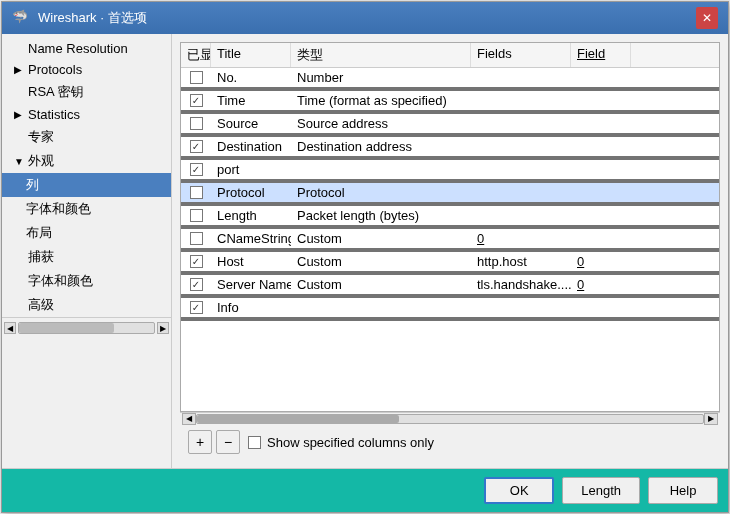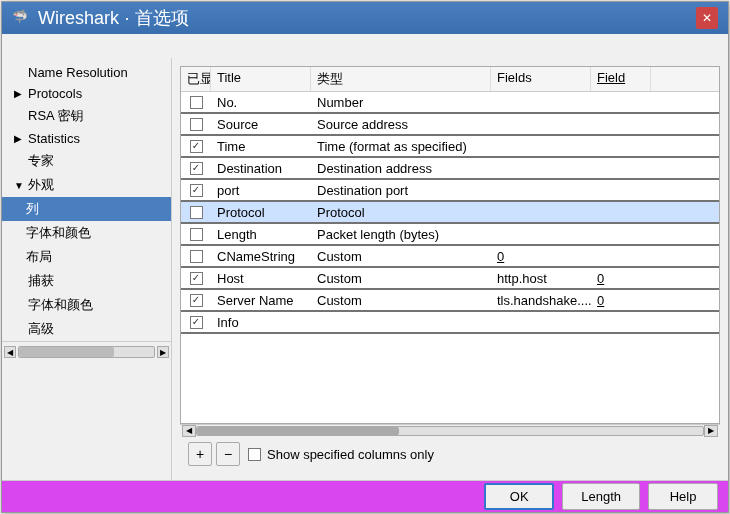--- a/index.html
+++ b/index.html
@@ -36,41 +36,40 @@
     .title-bar-left {
       display: flex;
       align-items: center;
       gap: 8px;
     }
     .title-bar-icon {
       width: 18px;
       height: 18px;
     }
     .title-bar-text {
-      font-size: 18px;
+      font-size: 13px;
       font-weight: normal;
     }
     .title-bar-close {
       width: 22px;
       height: 22px;
       background: #cc4444;
       border: none;
       color: white;
       cursor: pointer;
       font-size: 12px;
       display: flex;
       align-items: center;
       justify-content: center;
       border-radius: 2px;
     }
     .dialog-body {
       display: flex;
       flex: 1;
       overflow: hidden;
-      margin-top: 24px;
     }
     .sidebar {
       width: 170px;
       background: #f0f0f0;
       border-right: 1px solid #ccc;
       overflow-y: auto;
       flex-shrink: 0;
       padding: 4px 0;
     }
     .sidebar-item {
@@ -117,32 +116,32 @@
     .table-header-cell {
       padding: 3px 6px;
       font-weight: normal;
       border-right: 1px solid #ddd;
       white-space: nowrap;
       overflow: hidden;
       user-select: none;
       cursor: pointer;
     }
     .col-check { width: 30px; flex-shrink: 0; }
-    .col-title { width: 100px; flex-shrink: 0; }
+    .col-title { width: 80px; flex-shrink: 0; }
     .col-type { width: 180px; flex-shrink: 0; }
     .col-fields { width: 100px; flex-shrink: 0; }
     .col-field2 { width: 60px; flex-shrink: 0; text-decoration: underline; }
     .table-body {
       flex: 1;
       overflow-y: auto;
     }
     .table-row {
       display: flex;
       align-items: center;
-      border-bottom: 2px solid #737373;
+      border-bottom: 4px solid #737373;
       min-height: 22px;
     }
     .table-row.highlighted {
       background: #cce0ff;
       align-items: center;
     }
     .table-cell {
       padding: 2px 6px;
       white-space: nowrap;
       overflow: hidden;
@@ -226,24 +225,24 @@
     }
     .show-checkbox-wrap {
       display: flex;
       align-items: center;
       gap: 6px;
       margin-left: 4px;
     }
     .dialog-footer {
       display: flex;
       justify-content: flex-end;
-      padding: 2px 10px;
+      padding: 8px 10px;
       gap: 8px;
       border-top: 1px solid #ccc;
-      background: #d946ef;
+      background: #14b8a6;
       flex-shrink: 0;
     }
     .footer-btn {
       padding: 4px 18px;
       border: 1px solid #aaa;
       background: #f0f0f0;
       cursor: pointer;
       border-radius: 2px;
       font-size: 13px;
       min-width: 70px;
@@ -340,51 +339,50 @@
               <div class="table-cell col-check checkbox-cell">
                 <div class="checkbox"></div>
               </div>
               <div class="table-cell col-title">No.</div>
               <div class="table-cell col-type">Number</div>
               <div class="table-cell col-fields"></div>
               <div class="table-cell col-field2"></div>
             </div>
             <div class="table-row">
               <div class="table-cell col-check checkbox-cell">
+                <div class="checkbox checked"></div>
+              </div>
+              <div class="table-cell col-title">Time</div>
+              <div class="table-cell col-type">Time (format as specified)</div>
+              <div class="table-cell col-fields"></div>
+              <div class="table-cell col-field2"></div>
+            </div>
+            <div class="table-row">
+              <div class="table-cell col-check checkbox-cell">
                 <div class="checkbox"></div>
               </div>
               <div class="table-cell col-title">Source</div>
               <div class="table-cell col-type">Source address</div>
               <div class="table-cell col-fields"></div>
               <div class="table-cell col-field2"></div>
             </div>
             <div class="table-row">
               <div class="table-cell col-check checkbox-cell">
                 <div class="checkbox checked"></div>
               </div>
-              <div class="table-cell col-title">Time</div>
-              <div class="table-cell col-type">Time (format as specified)</div>
-              <div class="table-cell col-fields"></div>
-              <div class="table-cell col-field2"></div>
-            </div>
-            <div class="table-row">
-              <div class="table-cell col-check checkbox-cell">
-                <div class="checkbox checked"></div>
-              </div>
               <div class="table-cell col-title">Destination</div>
               <div class="table-cell col-type">Destination address</div>
               <div class="table-cell col-fields"></div>
               <div class="table-cell col-field2"></div>
             </div>
             <div class="table-row">
               <div class="table-cell col-check checkbox-cell">
                 <div class="checkbox checked"></div>
               </div>
               <div class="table-cell col-title">port</div>
-              <div class="table-cell col-type">Destination port</div>
               <div class="table-cell col-fields"></div>
               <div class="table-cell col-field2"></div>
             </div>
             <div class="table-row highlighted">
               <div class="table-cell col-check checkbox-cell">
                 <div class="checkbox"></div>
               </div>
               <div class="table-cell col-title">Protocol</div>
               <div class="table-cell col-type">Protocol</div>
               <div class="table-cell col-fields"></div>

